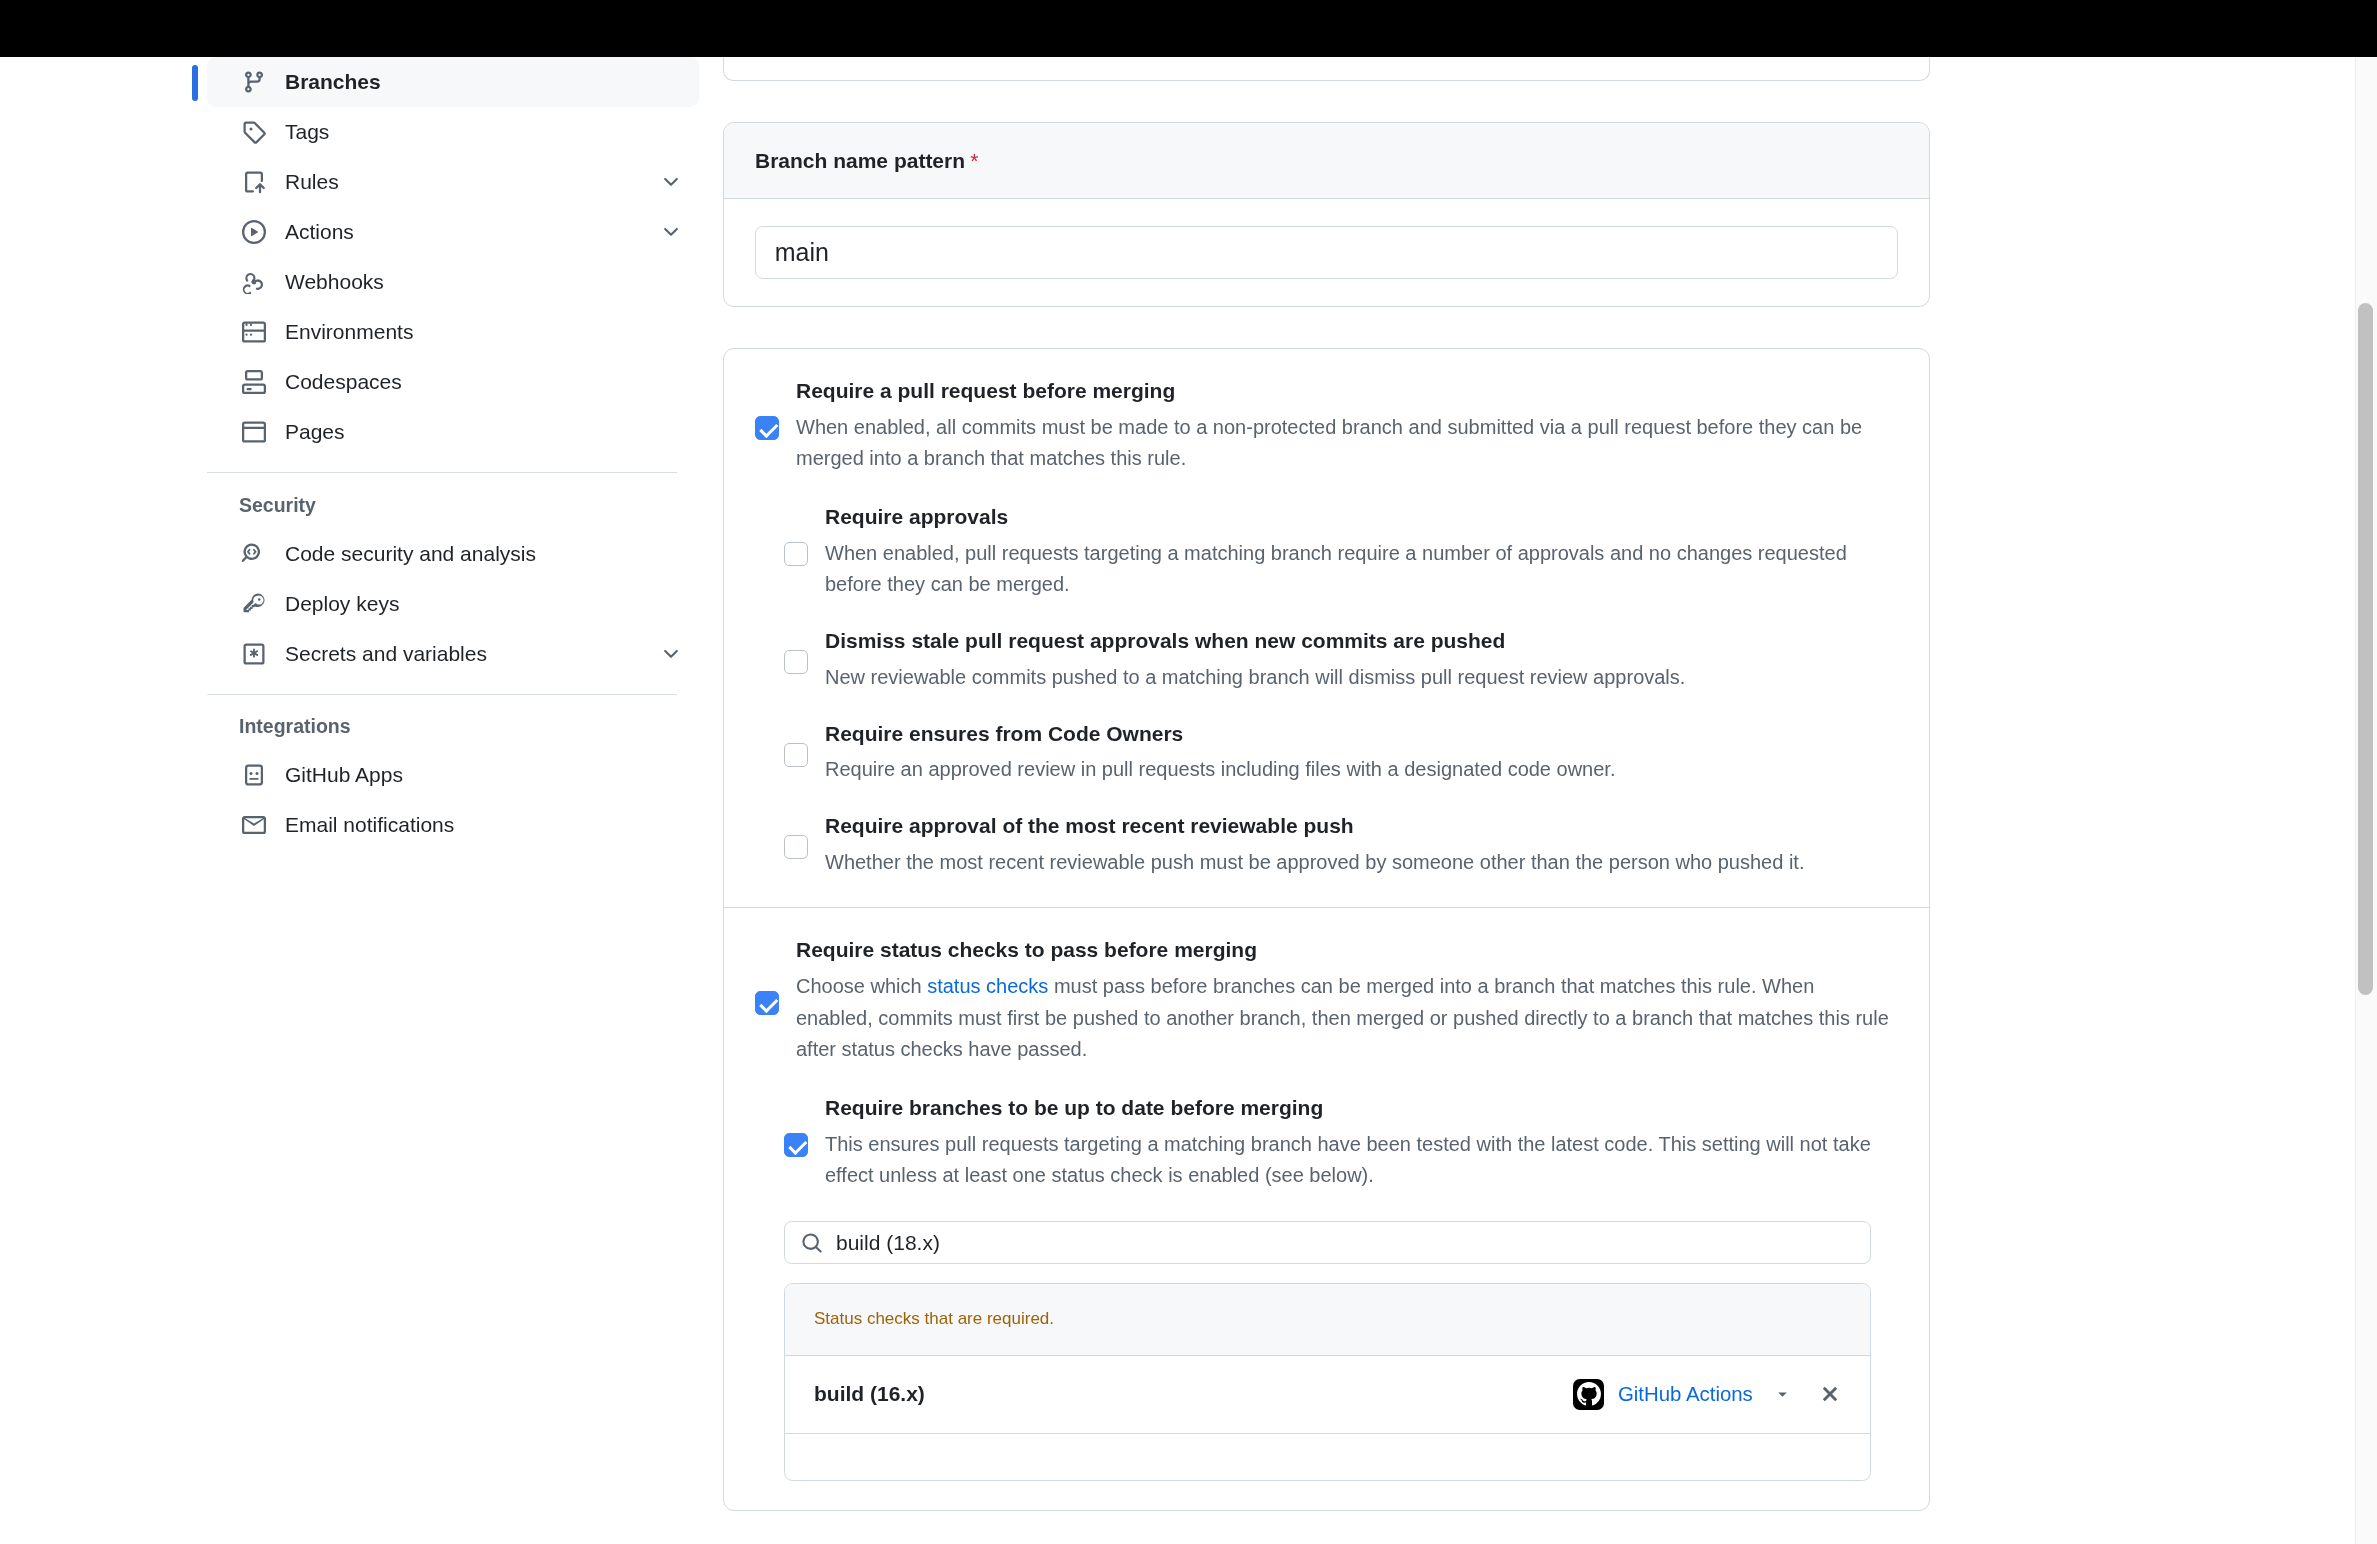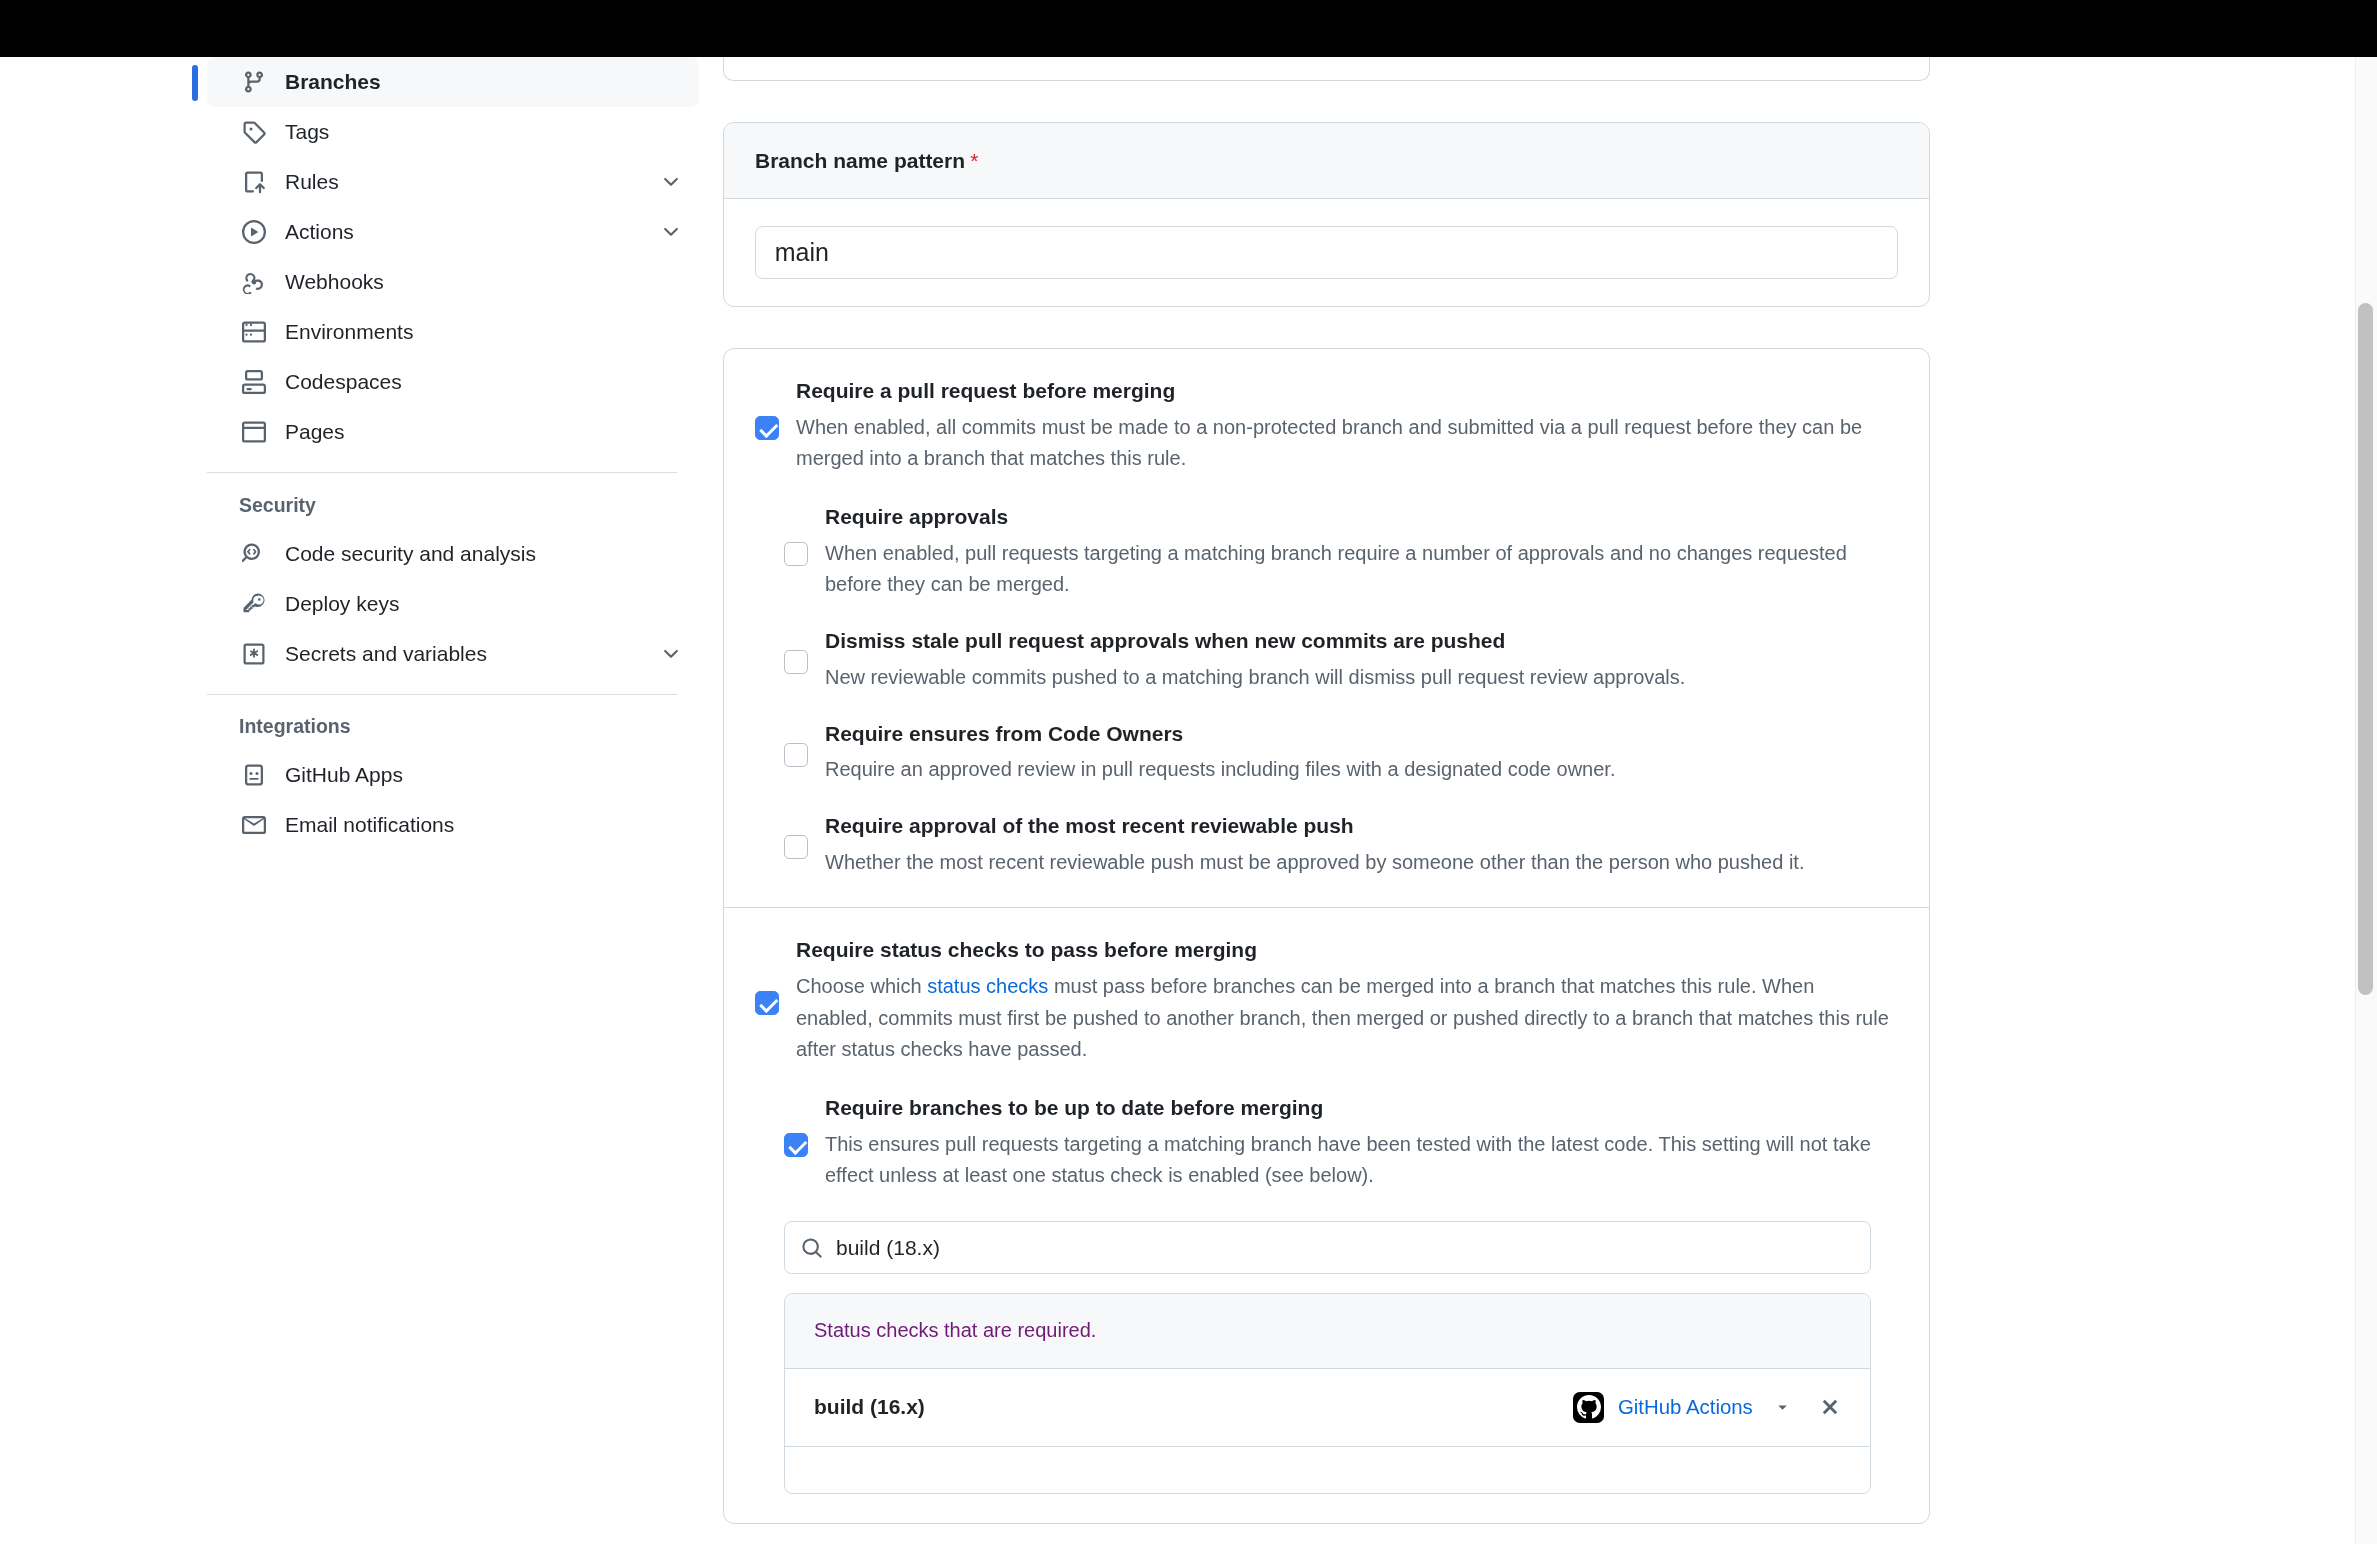--- a/index.html
+++ b/index.html
@@ -120,35 +120,35 @@
   .sub-item .chk-desc { max-width:1057px; }
 
   
   .search-wrap { position:relative; margin-top:29px; margin-left:29px; width:1087px; }
   .search-ico {
     position:absolute; left:17px; top:50%; transform:translateY(-50%);
     width:22px; height:22px; pointer-events:none;
   }
   .search-ico svg { width:22px; height:22px; fill:#59636e; }
   .search-input {
-    width:100%; height:53px;
+    width:100%; height:43px;
     border:0.8px solid #d1d9e0; border-radius:7.6px; background:#fff;
     font-family:"Liberation Sans", sans-serif; font-size:21px; color:#1f2328;
     padding:0 18.7px 0 51px;
   }
 
   
   .checks-box {
     margin-top:18.7px; margin-left:29px; width:1087px;
     border:0.8px solid #d1d9e0; border-radius:8.5px; background:#fff;
     overflow:hidden;
   }
   .checks-head {
     background:#f6f8fa; border-bottom:0.8px solid #d1d9e0;
-    padding:25.5px 29px; font-size:20px; color:#701a75;
+    padding:25.5px 29px; font-size:17px; color:#a16207;
   }
   .check-row {
     display:flex; align-items:center;
     padding:23px 25.5px 23px 29px;
     border-bottom:0.8px solid #d1d9e0;
   }
   .check-row:last-child { border-bottom:none; }
   .check-name { font-size:21px; font-weight:bold; color:#1f2328; }
   .check-right { margin-left:auto; display:flex; align-items:center; }
   .gh-avatar {

